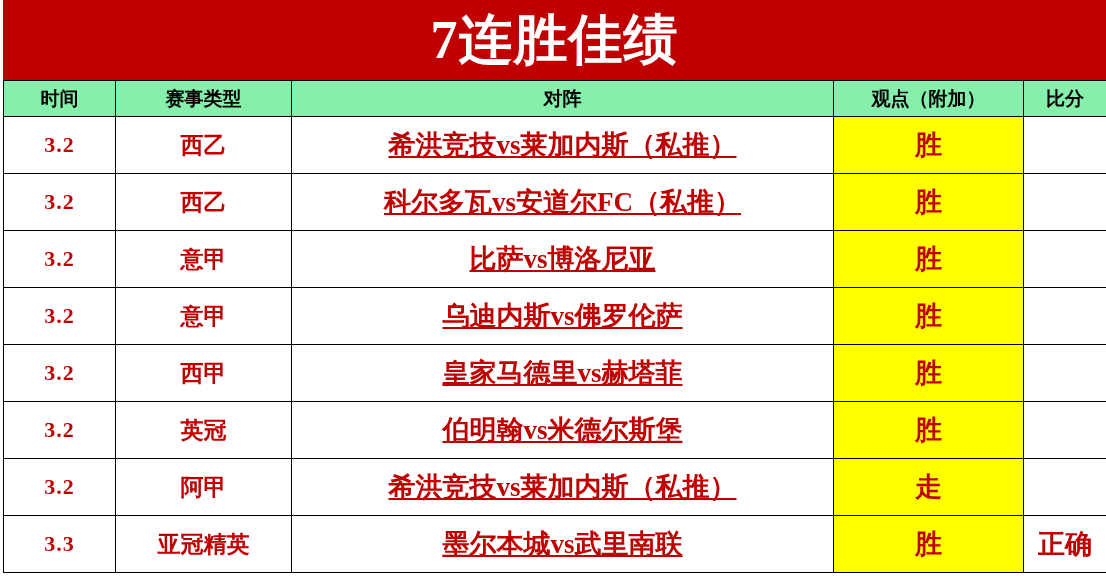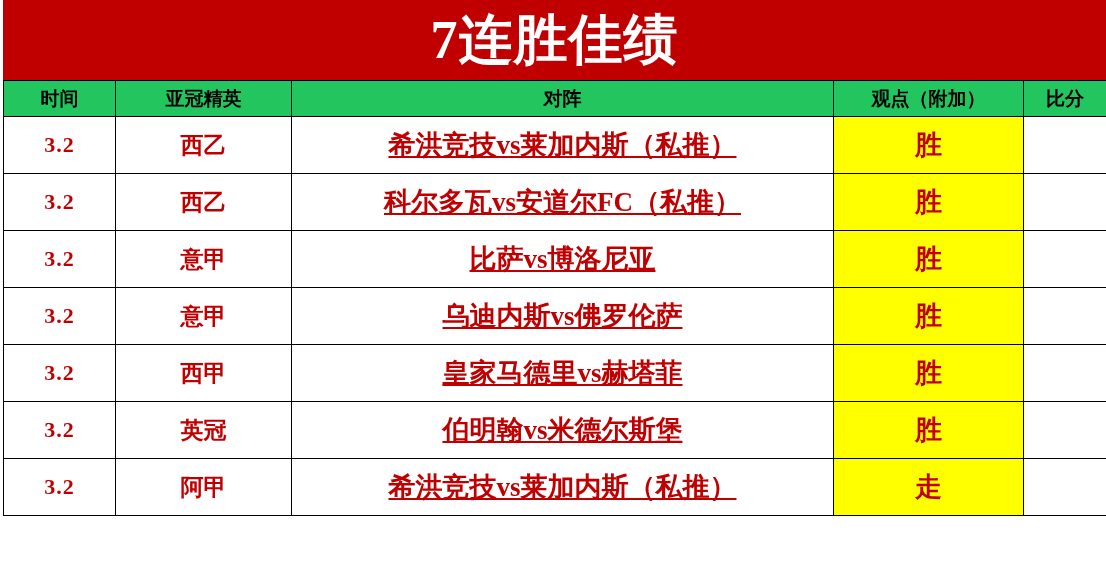--- a/index.html
+++ b/index.html
@@ -66,21 +66,21 @@
 
   
   col.c-time   { width: 112px; }
   col.c-league { width: 176px; }
   col.c-match  { width: 542px; }
   col.c-view   { width: 190px; }
   col.c-score  { width: 83px; }
 
   
   thead th {
-    background: #22c55e;
+    background: #86efac;
     height: 35px;
     color: #000000;
     font-weight: bold;
     font-size: 19px;
     font-family: "Liberation Serif", "DejaVu Serif", serif;
   }
 
   
   tbody tr { height: 57px; }
   tbody td {
@@ -109,21 +109,21 @@
     <colgroup>
       <col class="c-time">
       <col class="c-league">
       <col class="c-match">
       <col class="c-view">
       <col class="c-score">
     </colgroup>
     <thead>
       <tr>
         <th>时间</th>
-        <th>亚冠精英</th>
+        <th>赛事类型</th>
         <th>对阵</th>
         <th>观点（附加）</th>
         <th>比分</th>
       </tr>
     </thead>
     <tbody id="table-body">
         <tr>
           <td class="cell-time">3.2</td>
           <td class="cell-league">西乙</td>
           <td class="cell-match">希洪竞技vs莱加内斯（私推）</td>
@@ -165,16 +165,23 @@
           <td class="cell-view">胜</td>
           <td class="cell-score"></td>
         </tr>
         <tr>
           <td class="cell-time">3.2</td>
           <td class="cell-league">阿甲</td>
           <td class="cell-match">希洪竞技vs莱加内斯（私推）</td>
           <td class="cell-view">走</td>
           <td class="cell-score"></td>
         </tr>
+        <tr>
+          <td class="cell-time">3.3</td>
+          <td class="cell-league">亚冠精英</td>
+          <td class="cell-match">墨尔本城vs武里南联</td>
+          <td class="cell-view">胜</td>
+          <td class="cell-score">正确</td>
+        </tr>
       </tbody>
   </table>
 
 </div>
 
 </body></html>

